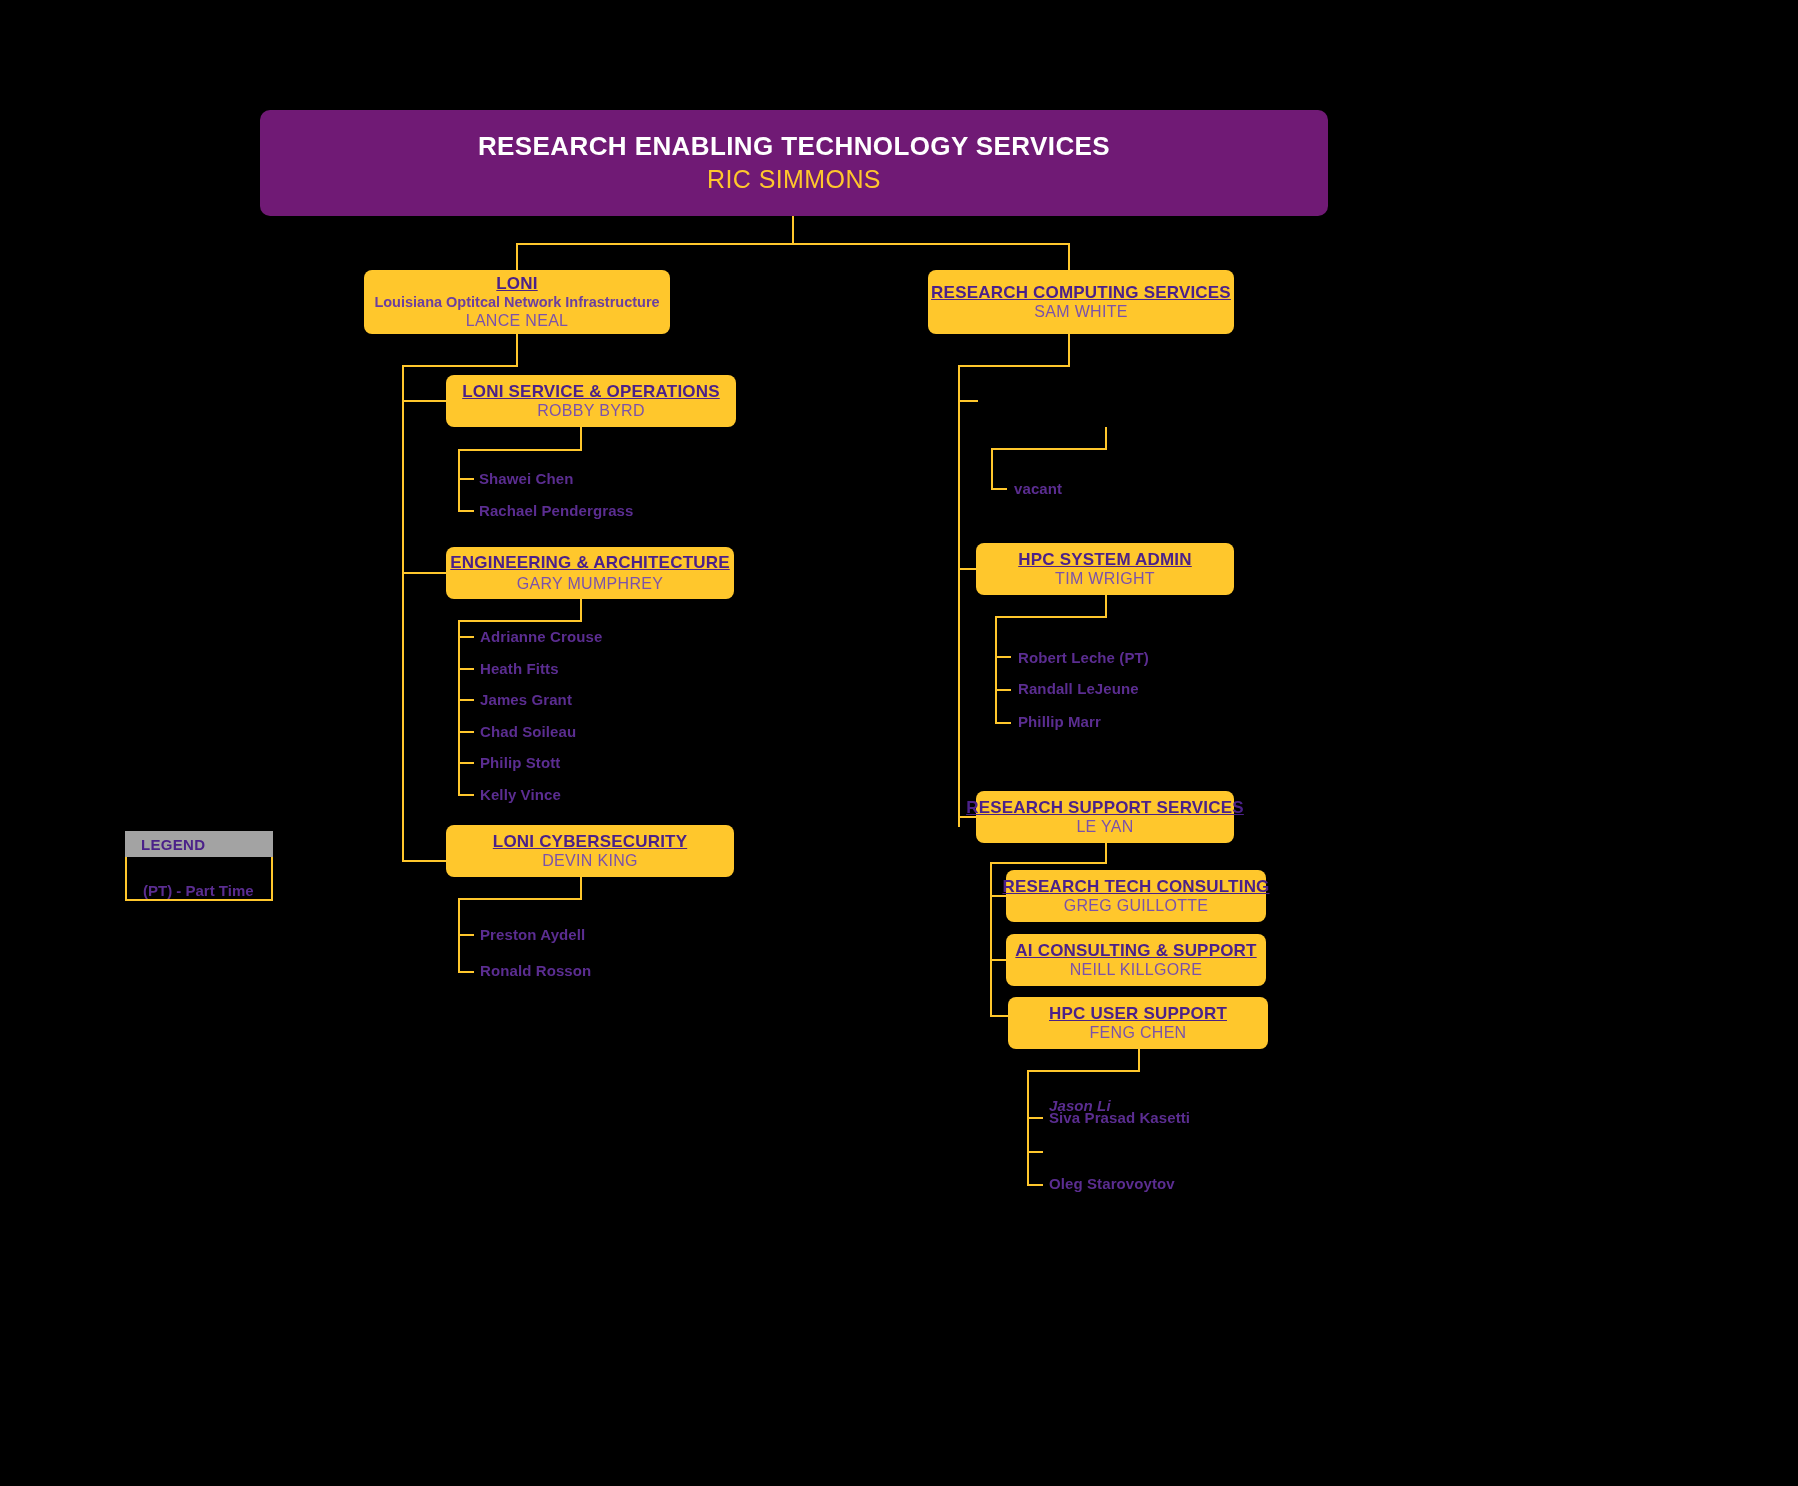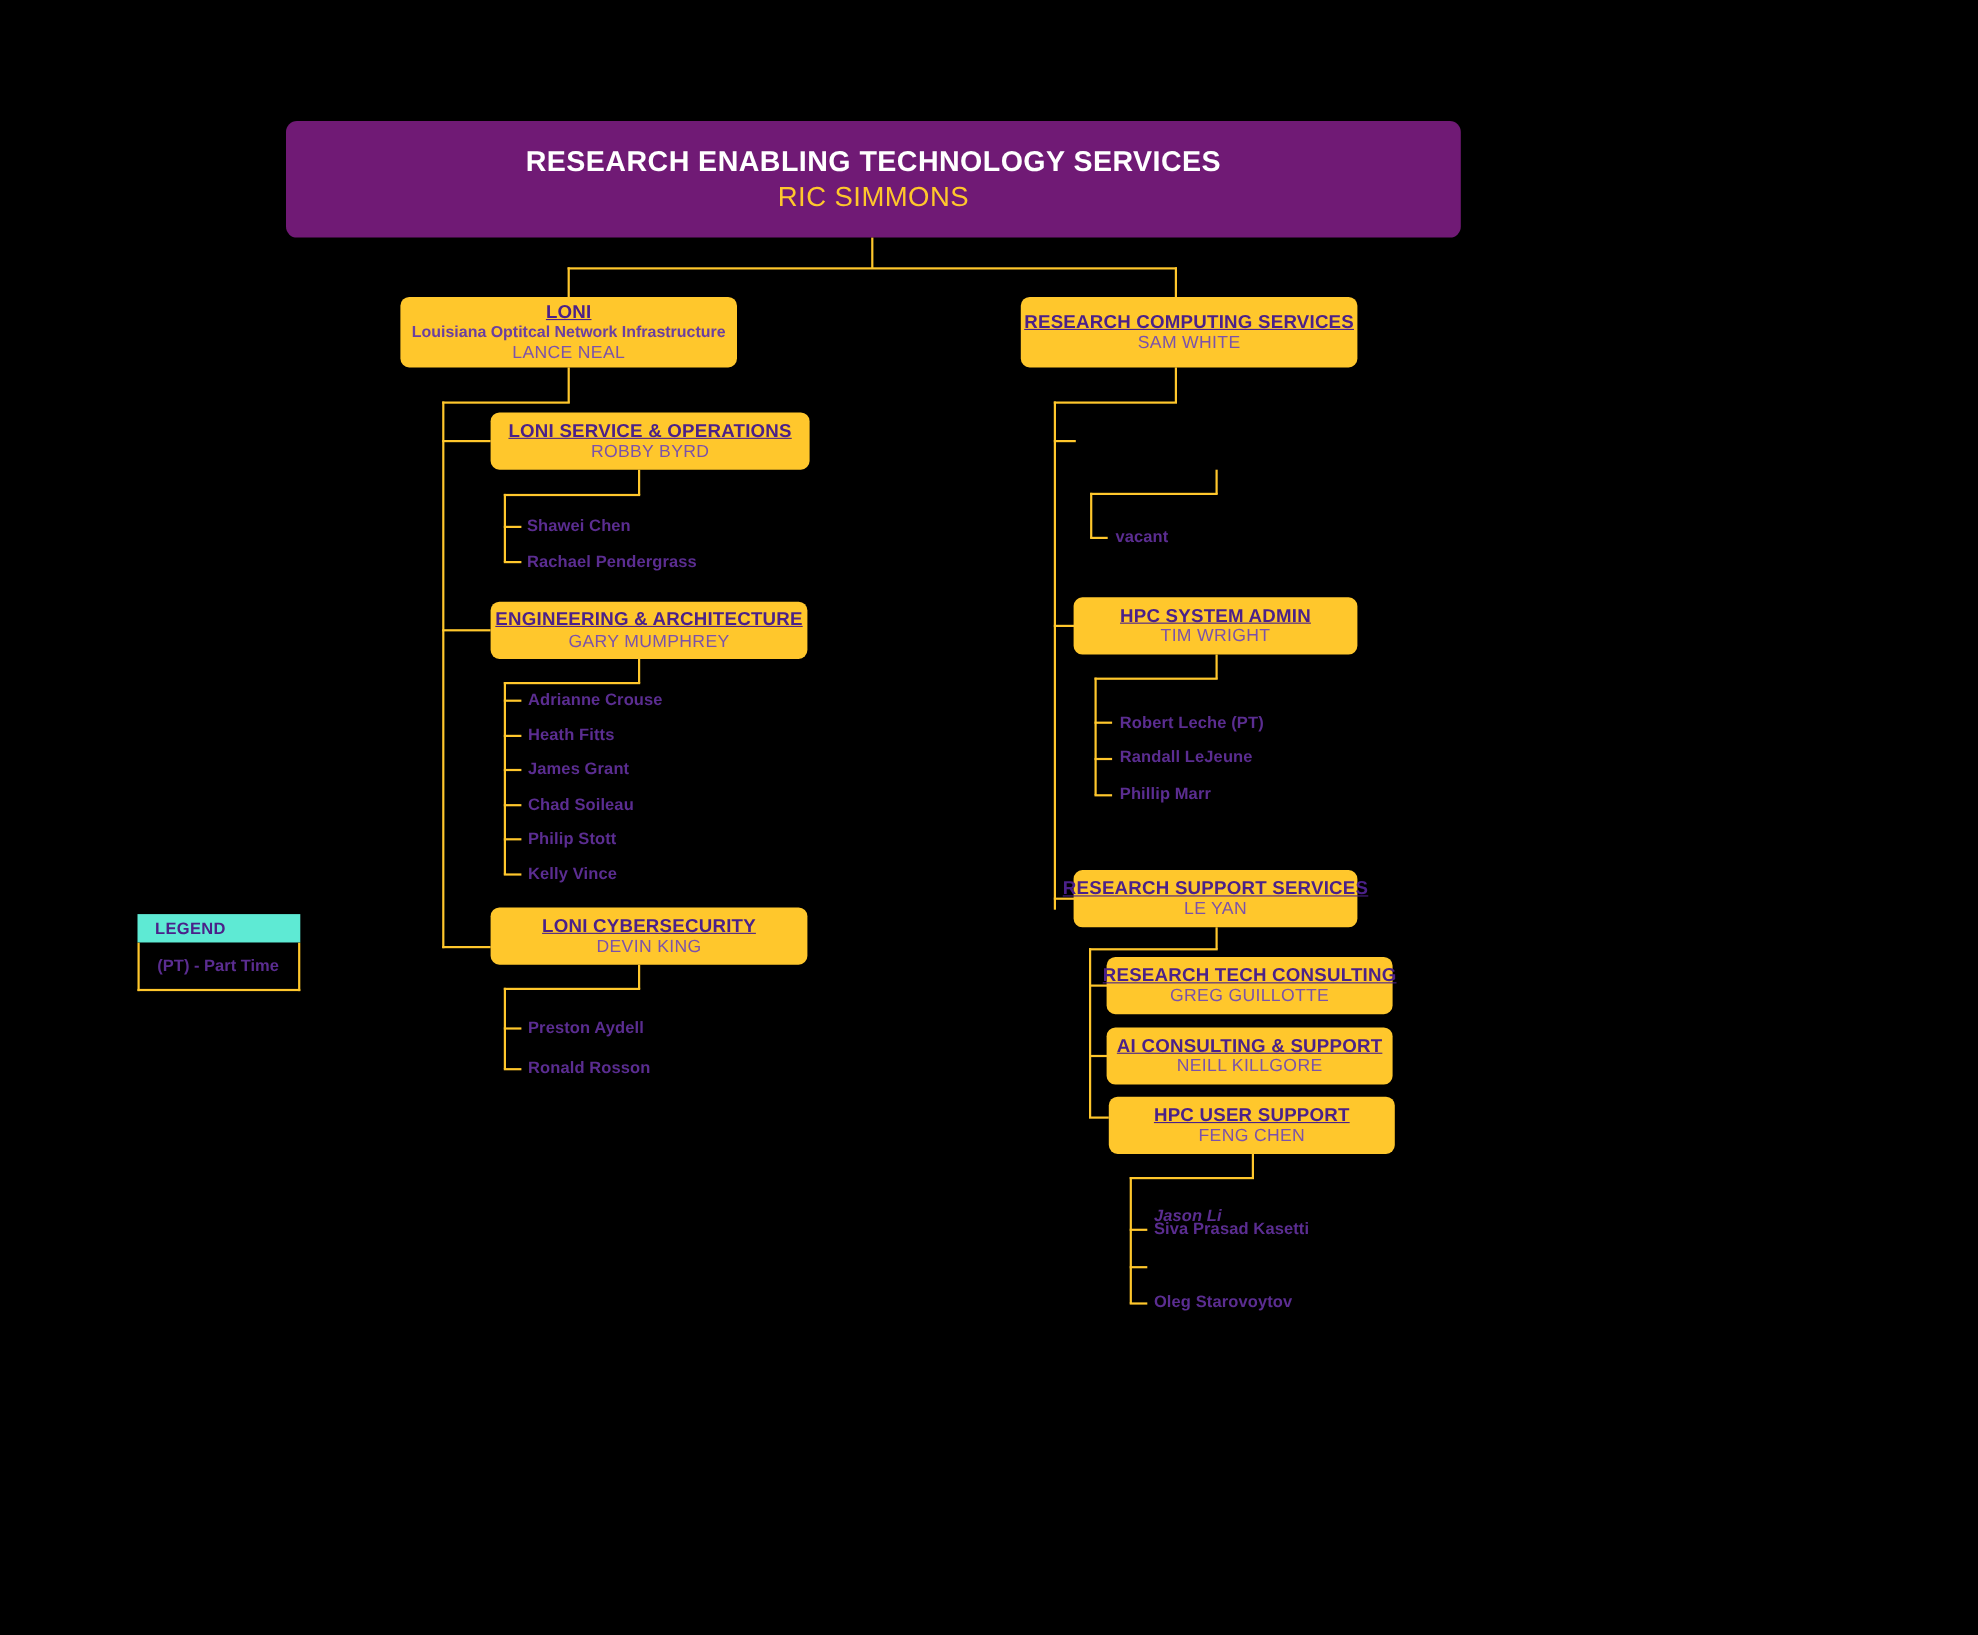--- a/index.html
+++ b/index.html
@@ -60,28 +60,28 @@
     color:#5B2D91;
     font-weight:bold;
     font-size:15px;
     letter-spacing:.1px;
     white-space:nowrap;
     line-height:1;
   }
 
   
   .legend-head{
-    position:absolute;background:#5eead4;
+    position:absolute;background:#a3a3a3;
     display:flex;align-items:center;
     box-sizing:border-box;padding-left:16px;
   }
   .legend-head span{color:#4B2189;font-weight:bold;font-size:15px;letter-spacing:.3px;}
   .legend-body{
     position:absolute;background:#000;border:2px solid #FFC72C;border-top:none;
-    display:flex;align-items:center;box-sizing:border-box;padding-left:16px;
+    display:flex;align-items:flex-end;box-sizing:border-box;padding-left:16px;
   }
   .legend-body span{color:#5B2D91;font-weight:bold;font-size:15px;}
 </style>
 </head>
 <body>
 
 <div id="canvas">
 
   <div class="rootbox" style="left:260px;top:110px;width:1068px;height:106px;">
     <div class="root-title">RESEARCH ENABLING TECHNOLOGY SERVICES</div>

